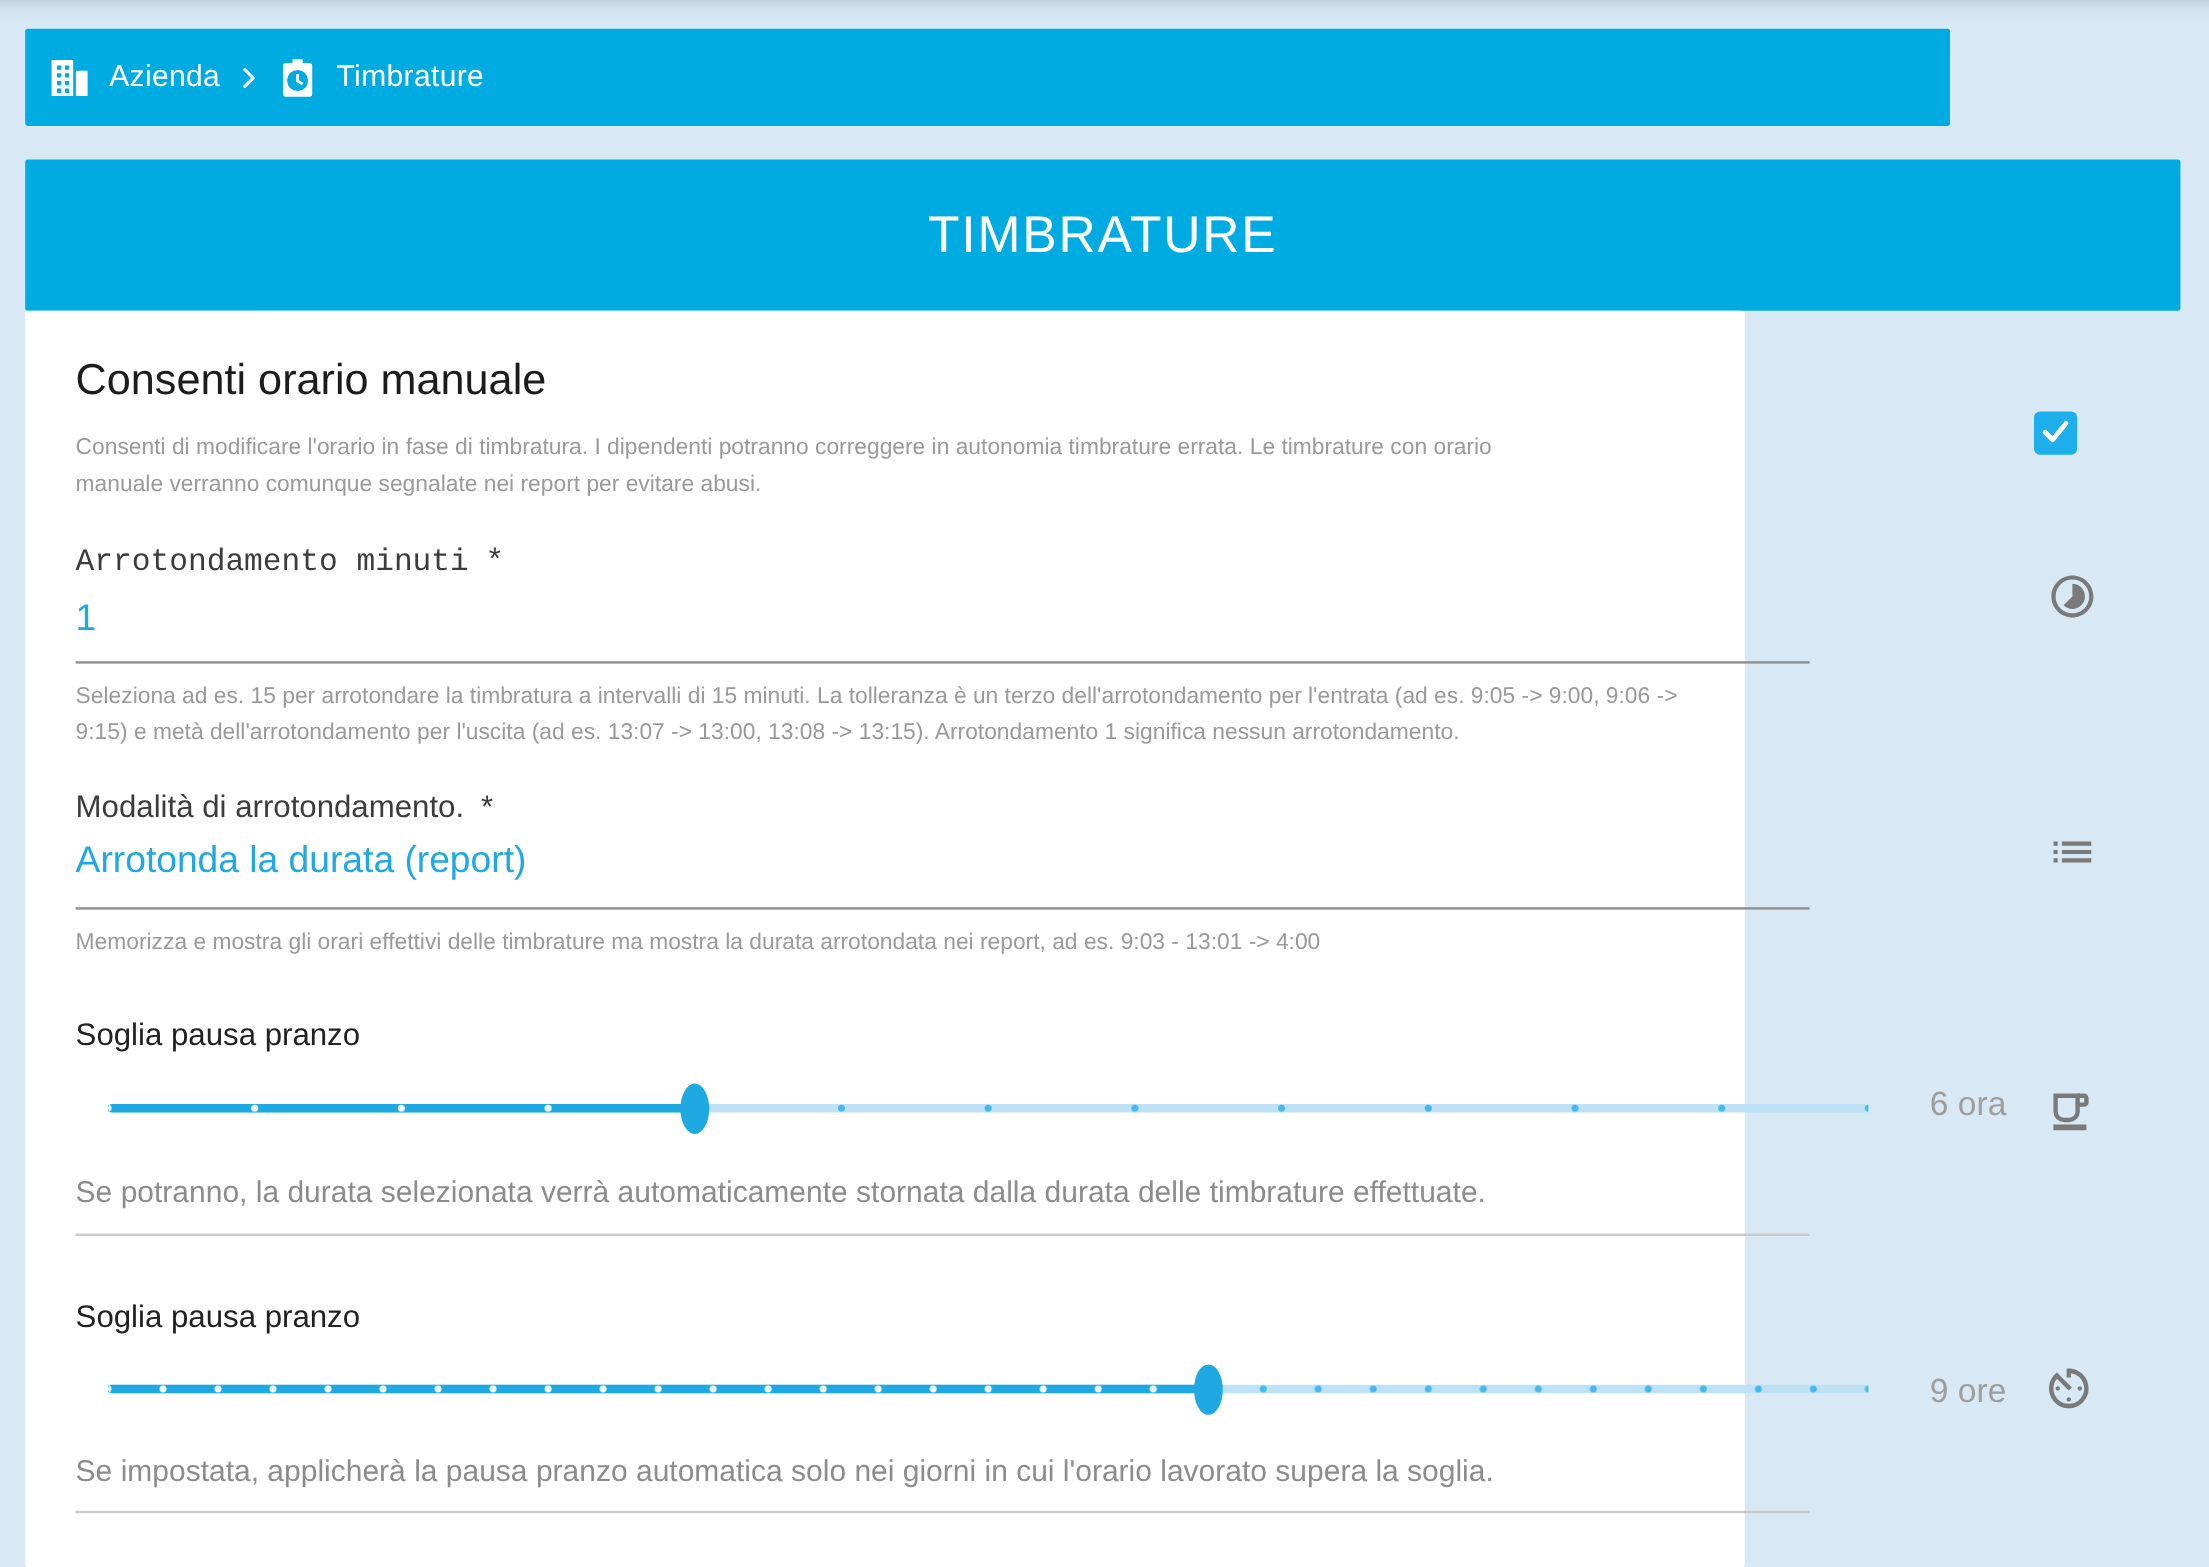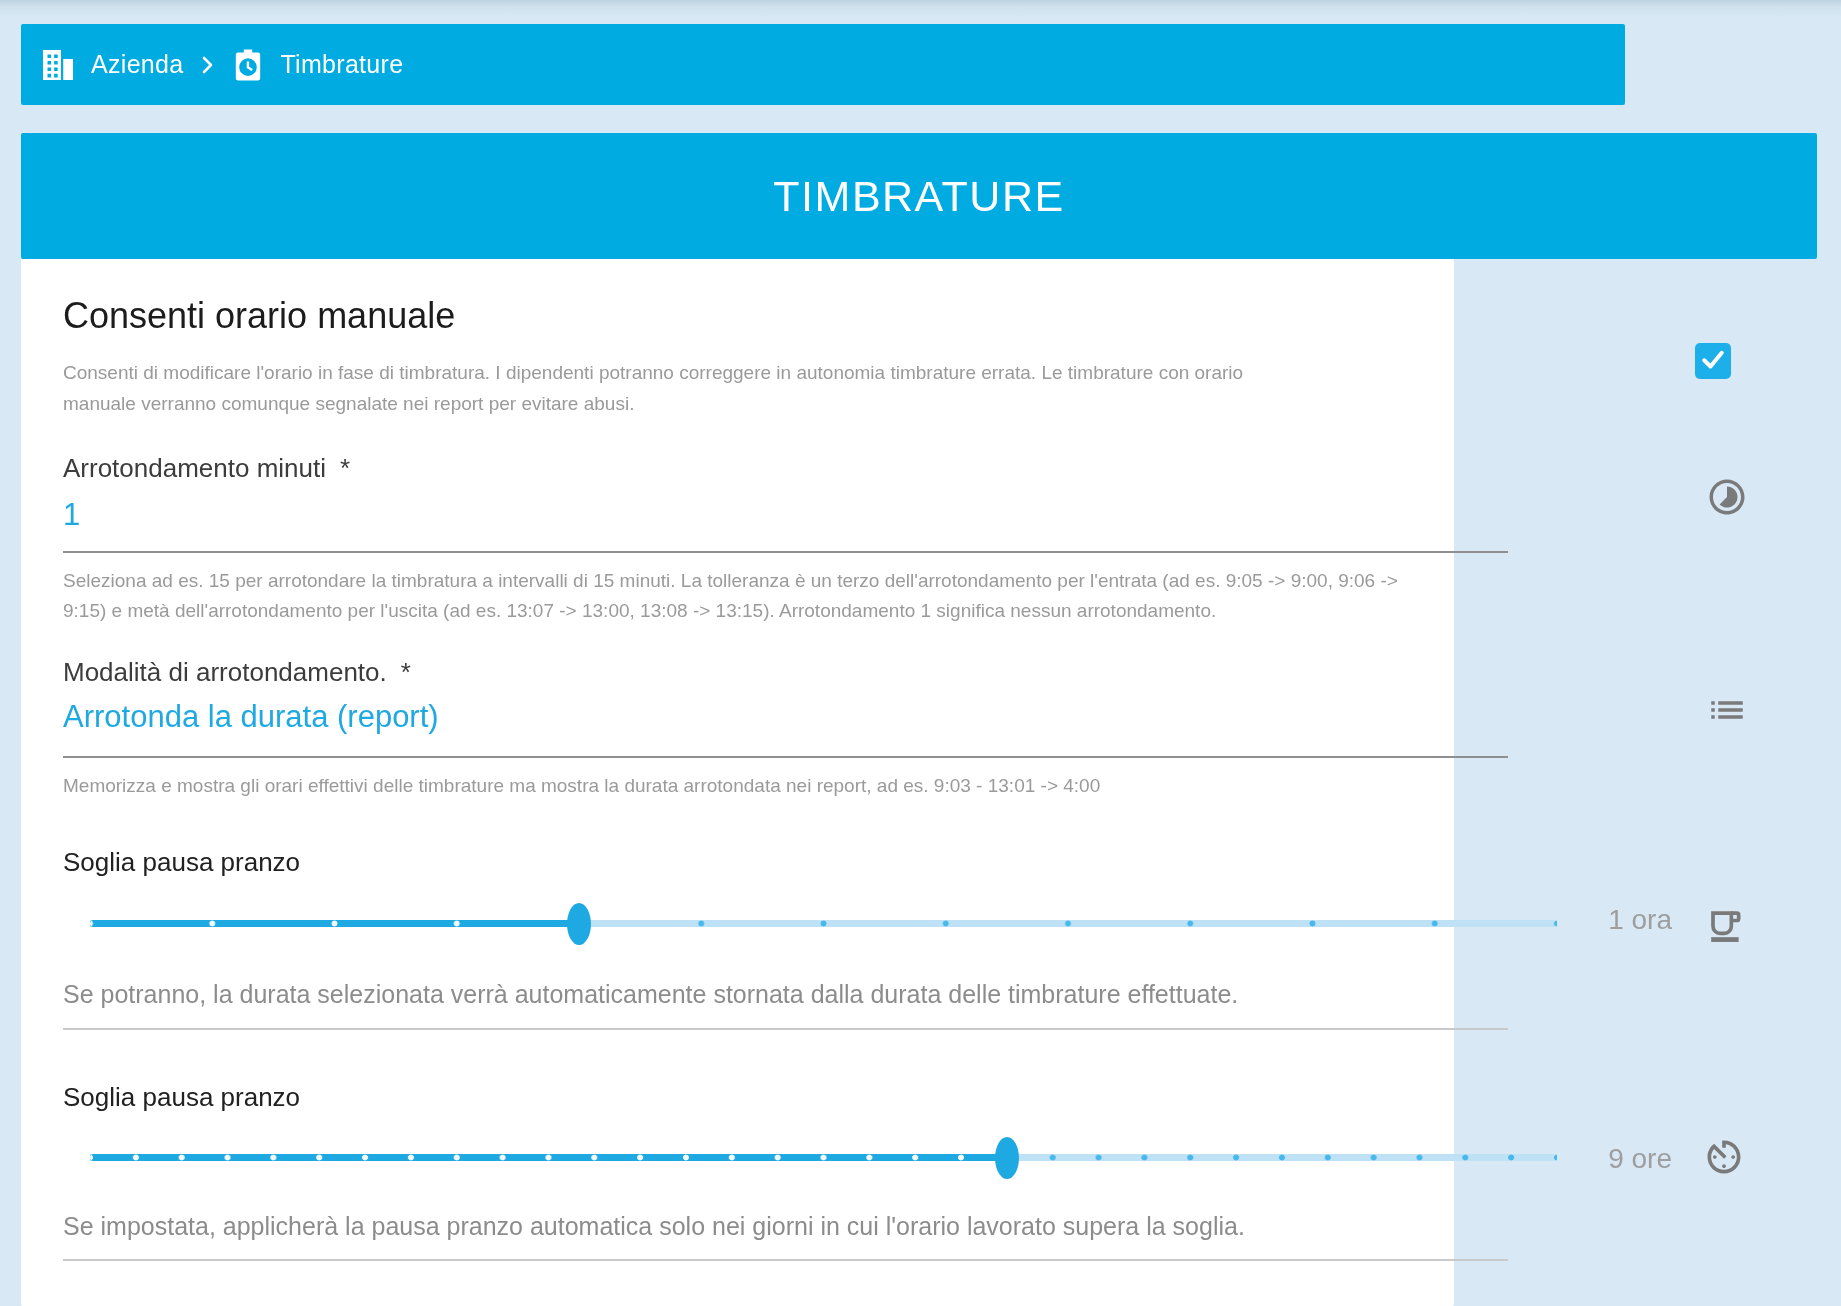--- a/index.html
+++ b/index.html
@@ -92,21 +92,21 @@
     <div>manuale verranno comunque segnalate nei report per evitare abusi.</div>
   </div>
   <div class="abs checkbox" style="left:1674px;top:84px;">
     <span>
       <svg width="30" height="30" viewBox="0 0 24 24" fill="none" stroke="#ffffff" stroke-width="3.2" stroke-linecap="round" stroke-linejoin="round">
           <polyline points="5,13 10,18 19,7"></polyline>
         </svg>
     </span>
   </div>
 
-  <div class="abs fld-label" style="left:42px;top:194px;"><span>Arrotondamento minuti</span><span class="req">*</span></div>
+  <div class="abs fld-label" style="left:42px;top:194px;font-family:Liberation Mono, monospace;"><span>Arrotondamento minuti</span><span class="req">*</span></div>
   <div class="abs fld-value" style="left:42px;top:238px;">1</div>
   <span class="abs icon gray-ic" style="left:1685px;top:217px;">
     <svg width="42" height="42" viewBox="0 0 24 24" fill="#7A7A7A">
         <path d="M16.24 7.76C15.07 6.59 13.54 6 12 6v6l-4.24 4.24c2.34 2.34 6.14 2.34 8.49 0 2.34-2.34 2.34-6.14-.01-8.48zM12 2C6.48 2 2 6.48 2 12s4.48 10 10 10 10-4.48 10-10S17.52 2 12 2zm0 18c-4.42 0-8-3.58-8-8s3.58-8 8-8 8 3.58 8 8-3.58 8-8 8z"></path>
       </svg>
   </span>
   <div class="abs underline" style="left:42px;top:292px;"></div>
   <div class="abs help-sm" style="left:42px;top:307px;">
     <div>Seleziona ad es. 15 per arrotondare la timbratura a intervalli di 15 minuti. La tolleranza è un terzo dell'arrotondamento per l'entrata (ad es. 9:05 -&gt; 9:00, 9:06 -&gt;</div>
     <div>9:15) e metà dell'arrotondamento per l'uscita (ad es. 13:07 -&gt; 13:00, 13:08 -&gt; 13:15). Arrotondamento 1 significa nessun arrotondamento.</div>
@@ -125,21 +125,21 @@
   </div>
 
   <div class="abs sl-label" style="left:42px;top:588px;">Soglia pausa pranzo</div>
   <div class="sl-track" style="left:69px;top:661px;">
     <div class="sl-ticks ticks-rest" style="background-size: 122.25px 100%; background-position: -61.125px 50%;"></div>
     <div class="sl-fill" style="width: 33.3333%;">
       <div class="sl-ticks ticks-fill" style="background-size: 122.25px 100%; background-position: -61.125px 50%;"></div>
     </div>
     <div class="sl-handle" style="left: 33.3333%;"></div>
   </div>
-  <div class="abs unit-box" style="left:1520px;top:645px;">1 ora</div>
+  <div class="abs unit-box" style="left:1520px;top:645px;">6 ora</div>
   <span class="abs icon gray-ic" style="left:1681px;top:645px;">
     <svg width="44" height="44" viewBox="0 0 24 24" fill="none" stroke="#7A7A7A" stroke-width="2">
         <path d="M6 5h10v7.2a3.8 3.8 0 0 1-3.8 3.8H9.8A3.8 3.8 0 0 1 6 12.2V5z"></path>
         <path d="M16 5h3a1 1 0 0 1 1 1v2a1 1 0 0 1-1 1h-3"></path>
         <path d="M5 19.4h15" stroke-width="2.6"></path>
       </svg>
   </span>
   <div class="abs sl-help" style="left:42px;top:721px;">Se potranno, la durata selezionata verrà automaticamente stornata dalla durata delle timbrature effettuate.</div>
   <div class="abs divider" style="left:42px;top:769px;"></div>
 

